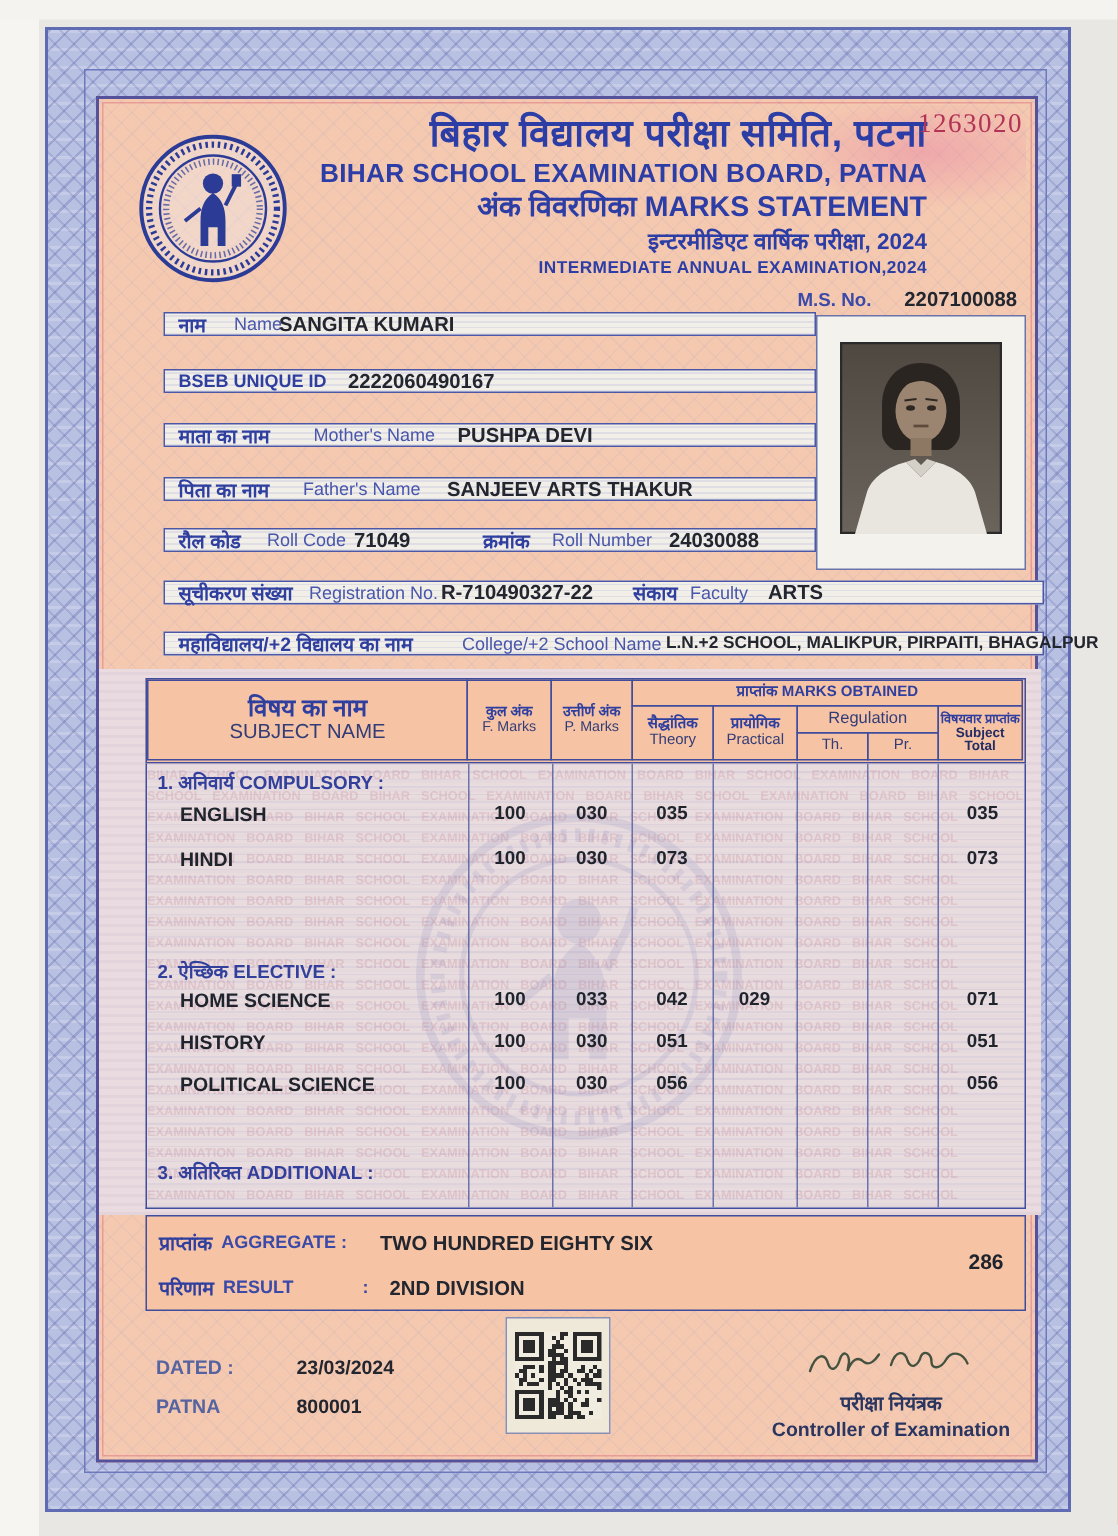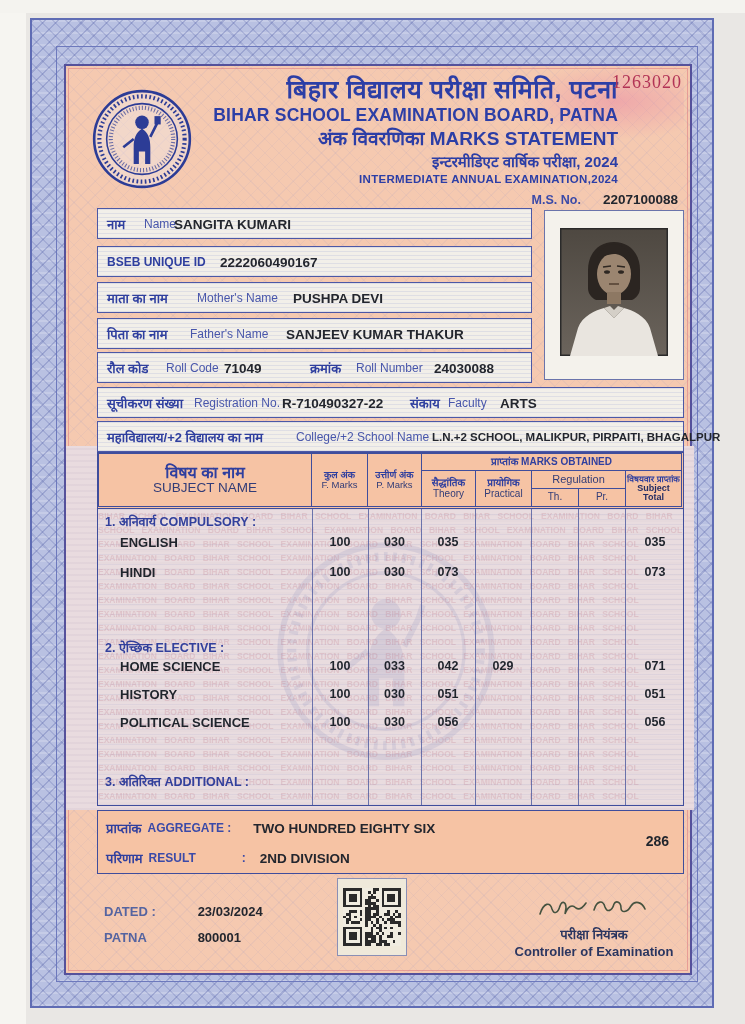--- a/index.html
+++ b/index.html
@@ -35,24 +35,24 @@
   .t3{font-size:19px;font-weight:bold;line-height:26px;}
   .t4{font-size:15px;font-weight:bold;line-height:20px;}
   .t5{font-size:11.5px;font-weight:bold;line-height:15px;letter-spacing:.3px;}
   .serial{position:absolute;right:8px;top:6px;font-family:Liberation Serif, serif;
     font-size:18px;color:#b23355;letter-spacing:1px;z-index:5;}
   .seal{position:absolute;left:24px;top:20px;width:104px;height:106px;}
   .msrow{position:absolute;right:12px;top:126px;font-size:12.5px;}
   .msrow .lbl{color:#3b4aa8;font-weight:bold;margin-right:22px;}
   .msrow .val{color:#22262e;font-weight:bold;font-size:13.5px;}
   
-  .fbox{position:absolute;box-sizing:border-box;height:31px;
+  .fbox{position:absolute;box-sizing:border-box;height:16px;
     background-color:#f2efe9;
     background-image:repeating-linear-gradient(0deg, rgba(110,125,200,.15) 0 1px, transparent 1px 4px);
-    border:1.4px solid #4c58a6;}
+    border:1.4px solid #4c58a6;margin-left:12px;}
   .fbox span{position:absolute;top:50%;transform:translateY(-50%);white-space:nowrap;}
   .lh{font-size:13px;font-weight:bold;color:#2f3f9f;}
   .le{font-size:12px;color:#4856ab;}
   .fv{font-size:13.5px;font-weight:bold;color:#23262e;}
   
   .photobox{position:absolute;left:478px;top:144px;width:140px;height:170px;background:#f4f2ec;
     border:1.2px solid #6a74ab;box-sizing:border-box;}
   .photobox svg{position:absolute;left:15px;top:17px;}
   
   .thead{position:absolute;left:31px;top:386px;width:587px;height:57px;box-sizing:border-box;
@@ -144,21 +144,21 @@
       <span class="fv" style="left:122px">2222060490167</span>
     </div>
     <div class="fbox" style="left:31px;top:216px;width:435px;">
       <span class="lh" style="left:9px">माता का नाम</span>
       <span class="le" style="left:99px">Mother's Name</span>
       <span class="fv" style="left:195px">PUSHPA DEVI</span>
     </div>
     <div class="fbox" style="left:31px;top:252px;width:435px;">
       <span class="lh" style="left:9px">पिता का नाम</span>
       <span class="le" style="left:92px">Father's Name</span>
-      <span class="fv" style="left:188px">SANJEEV KUMAR THAKUR</span>
+      <span class="fv" style="left:188px">SANJEEV ARTS THAKUR</span>
     </div>
     <div class="fbox" style="left:31px;top:286px;width:435px;">
       <span class="lh" style="left:9px">रौल कोड</span>
       <span class="le" style="left:68px">Roll Code</span>
       <span class="fv" style="left:126px">71049</span>
       <span class="lh" style="left:212px">क्रमांक</span>
       <span class="le" style="left:258px">Roll Number</span>
       <span class="fv" style="left:336px">24030088</span>
     </div>
     <div class="fbox" style="left:31px;top:321px;width:587px;">

